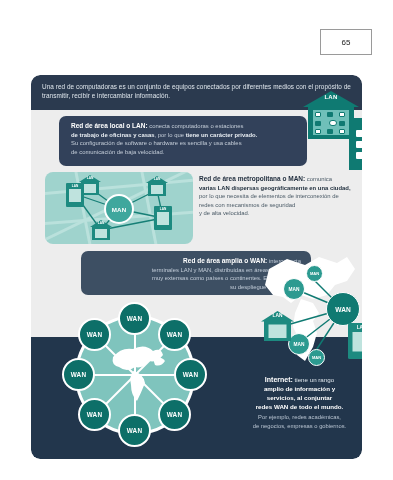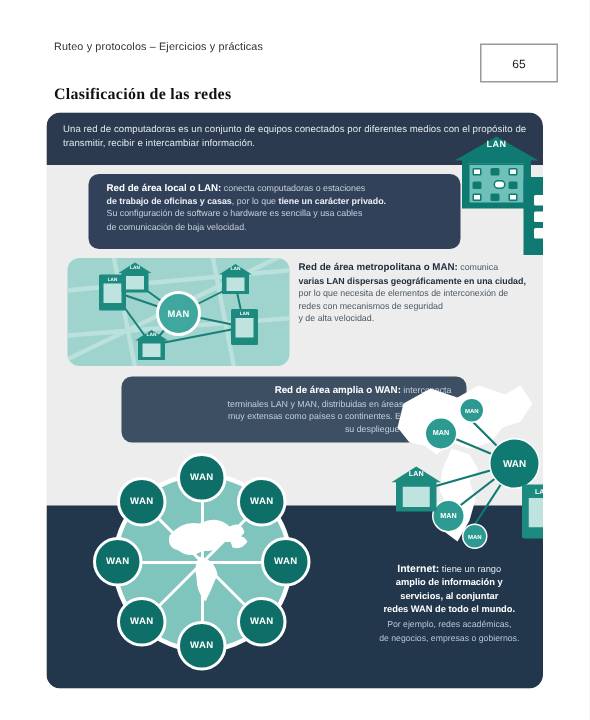--- a/index.html
+++ b/index.html
@@ -162,27 +162,25 @@
   .internet .l1{font-size:6.2px;line-height:9px;color:#ffffff;font-weight:bold;}
   .internet .l1 .lead{font-size:7px;}
   .internet .l1 .norm{font-weight:normal;color:#dfe6ec;}
   .internet .l2{font-size:5.8px;line-height:8.6px;color:#b9c5d2;margin-top:2px;}
 </style>
 </head>
 <body>
 
 <div class="page">
 
-  <div class="doc-header">Ruteo y protocolos – Ejercicios y prácticas</div>
 
   <div class="page-num-box">
     <span>65</span>
   </div>
 
-  <div class="section-title">Clasificación de las redes</div>
 
   <div class="info">
 
     <div class="intro">
       <p>Una red de computadoras es un conjunto de equipos conectados por diferentes medios con el propósito de transmitir, recibir e intercambiar información.</p>
     </div>
 
     <div class="lan-panel">
       <p class="txt">
         <b>Red de área local o LAN:</b><span> conecta computadoras o estaciones</span><br>

